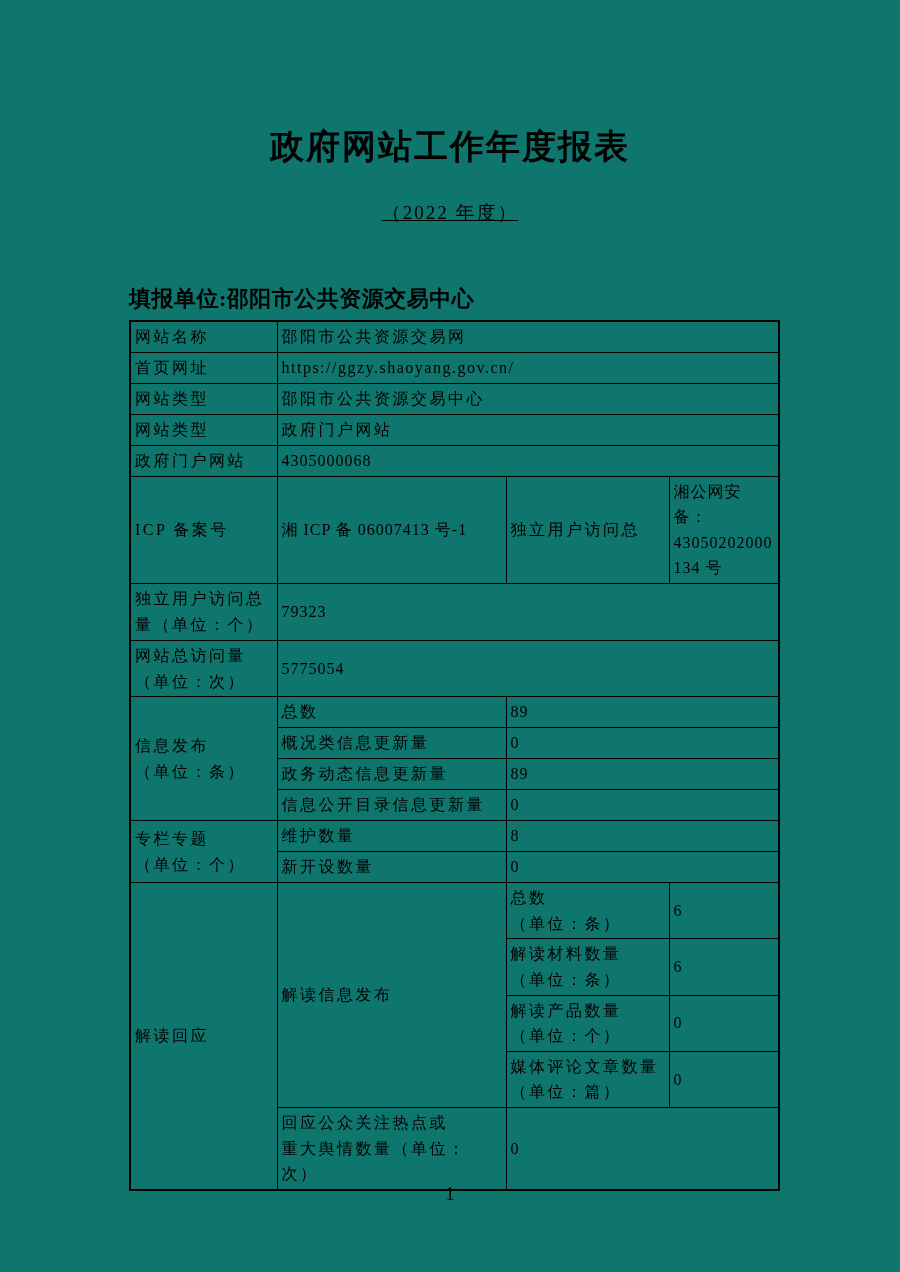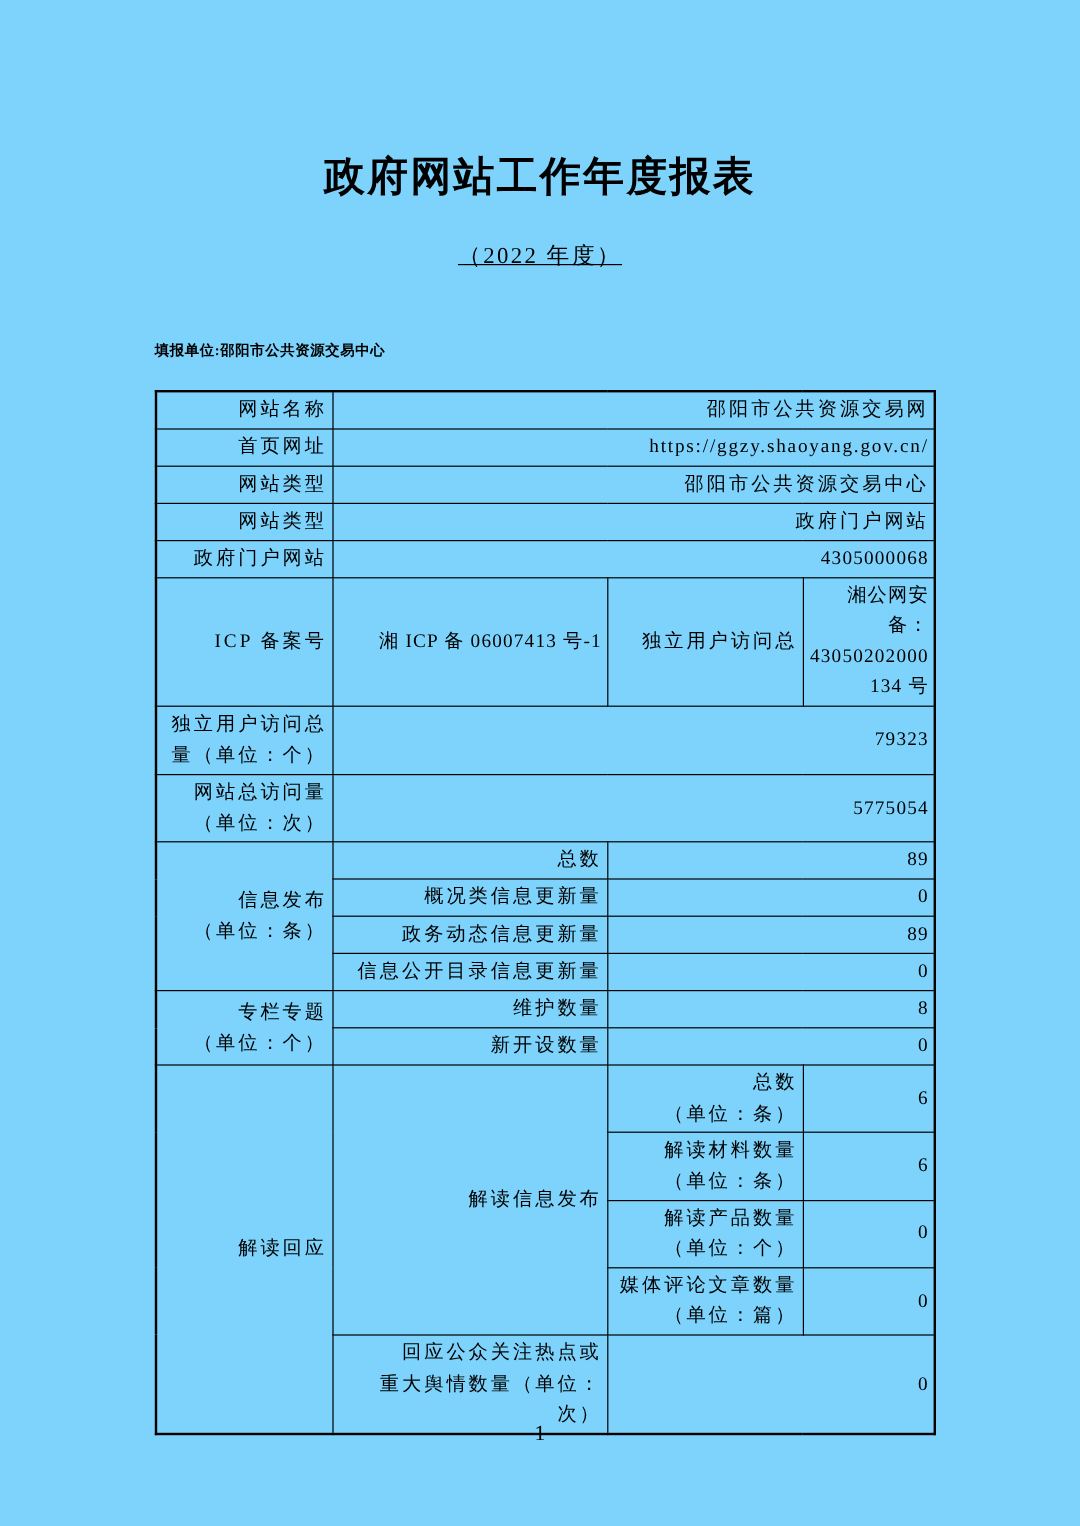--- a/index.html
+++ b/index.html
@@ -2,56 +2,56 @@
 <html><head>
 <meta charset="utf-8">
 <style>
   html,body{margin:0;padding:0;background:#ffffff;}
   body{
     width:900px;height:1272px;
     font-family:"Liberation Serif","DejaVu Serif",serif;
     color:#111;
     position:relative;
   }
-  .page{position:relative;width:900px;height:1272px;background:#7dd3fc;overflow:hidden;}
+  .page{position:relative;width:900px;height:1272px;background:#0f766e;overflow:hidden;}
   .title{
     margin:0;
     padding-top:124px;
     text-align:center;
     font-family:"Liberation Sans","DejaVu Sans",sans-serif;
     font-weight:bold;
     font-size:34px;
     letter-spacing:2px;
     color:#000;
   }
   .subtitle{
     margin-top:30px;
     text-align:center;
     font-size:19px;
     letter-spacing:2px;
     color:#000;
     text-decoration:underline;
   }
   .reporting-unit{
-    margin:58px 0 24px 129px;
-    font-size:12px;
+    margin:58px 0 6px 129px;
+    font-size:22px;
     font-weight:bold;
     letter-spacing:0.5px;
     color:#000;
   }
   table.report-table{
     border-collapse:collapse;
     table-layout:fixed;
     width:649px;
     margin-left:129px;
     border:2px solid #000;
   }
   .report-table td{
     border:1px solid #000;
-    text-align:right;
+    text-align:left;
     vertical-align:middle;
     font-size:16px;
     letter-spacing:2.5px;
     line-height:1.6;
     padding:2px 4px;
     white-space:pre-line;
     color:#000;
   }
   col.c1{width:147px;}
   col.c2{width:229px;}

